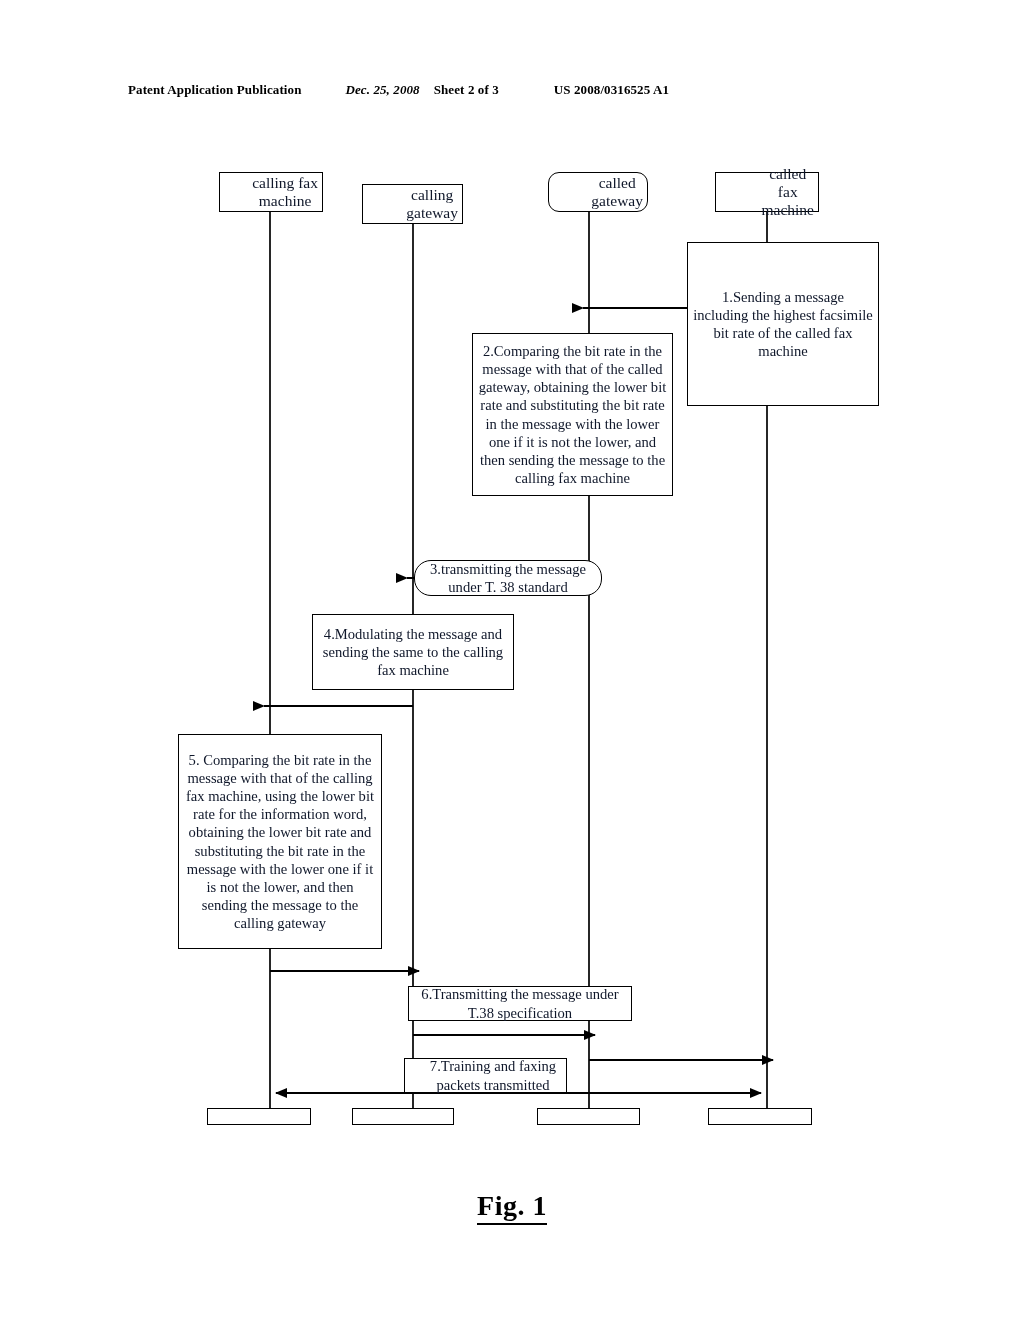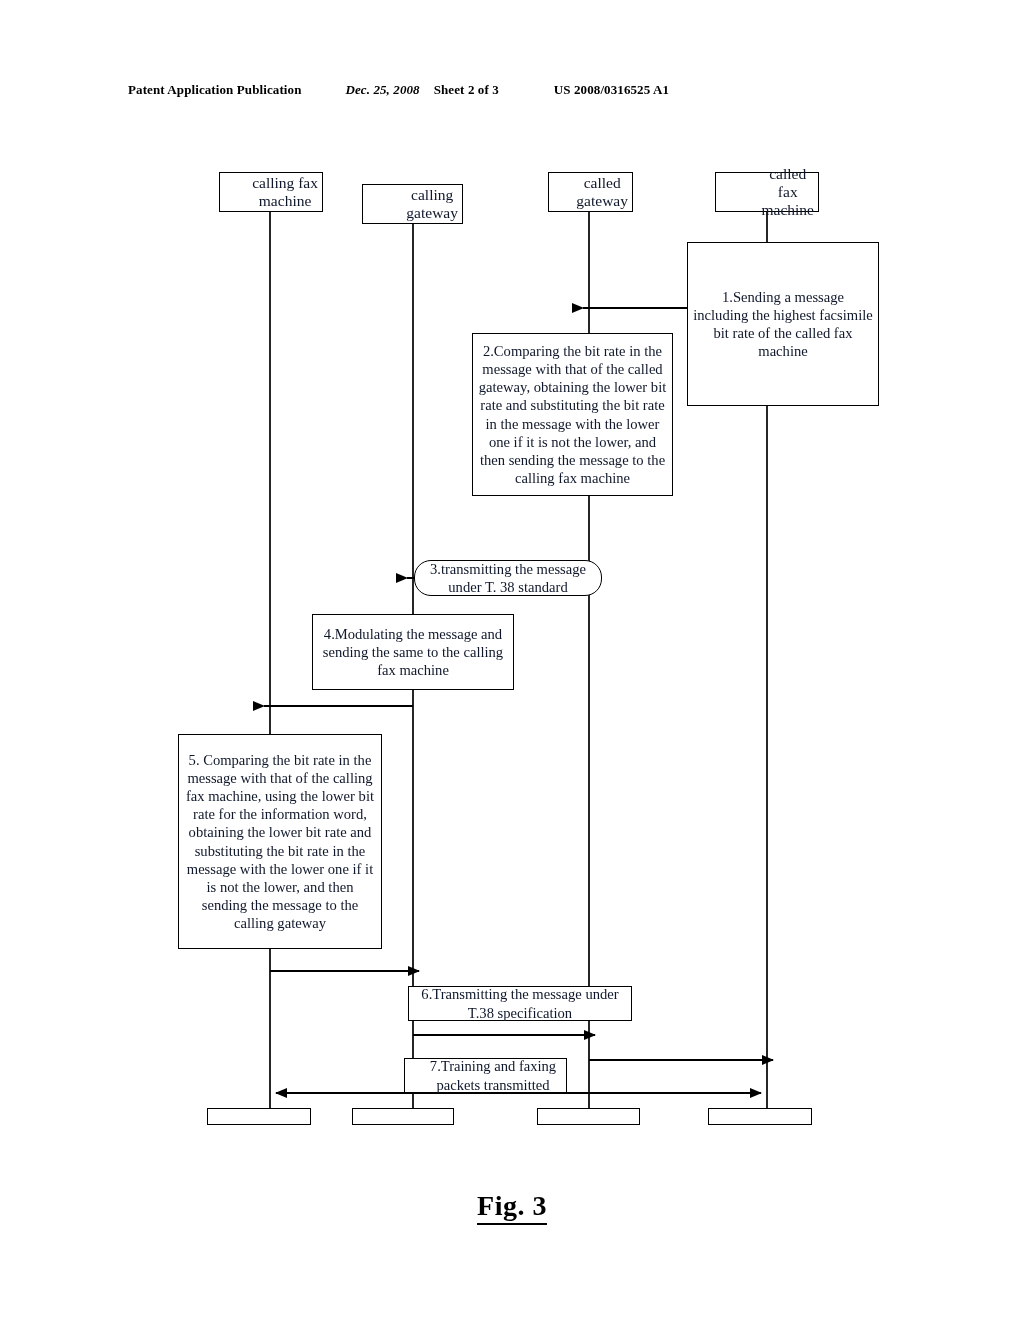--- a/index.html
+++ b/index.html
@@ -75,21 +75,21 @@
     box-sizing: border-box;
     border: 1.8px solid #000;
     background: #ffffff;
     height: 17px;
     z-index: 3;
   }
 
   
   #actor-0 { left: 219px; top: 172px; width: 104px; height: 40px; }
   #actor-1 { left: 362px; top: 172px; width: 101px; height: 40px; margin-top: 12px; }
-  #actor-2 { left: 548px; top: 172px; width: 85px; height: 40px; }
+  #actor-2 { left: 548px; top: 172px; width: 100px; height: 40px; border-radius: 11px; }
   #actor-3 { left: 715px; top: 172px; width: 104px; height: 40px; padding-left: 48px; }
 
   
   #step-1 { left: 687px; top: 242px; width: 192px; height: 164px; }
   #step-2 { left: 472px; top: 333px; width: 201px; height: 163px; }
   #step-3 { left: 414px; top: 560px; width: 188px; height: 36px; border-radius: 17px; }
   #step-4 { left: 312px; top: 614px; width: 202px; height: 76px; }
   #step-5 { left: 178px; top: 734px; width: 204px; height: 215px; }
   #step-6 { left: 408px; top: 986px; width: 224px; height: 35px; }
   #step-7 { left: 404px; top: 1058px; width: 163px; height: 35px; padding-left: 20px; }
@@ -197,14 +197,14 @@
 <div class="node stepbox" id="step-7">
   <span>7.Training and faxing packets transmitted</span>
 </div>
 
 <div class="term-bar" id="term-0"></div>
 <div class="term-bar" id="term-1"></div>
 <div class="term-bar" id="term-2"></div>
 <div class="term-bar" id="term-3"></div>
 
 <div id="fig-caption">
-  <span class="cap-inner">Fig. 3</span>
+  <span class="cap-inner">Fig. 1</span>
 </div>
 
 </body></html>

